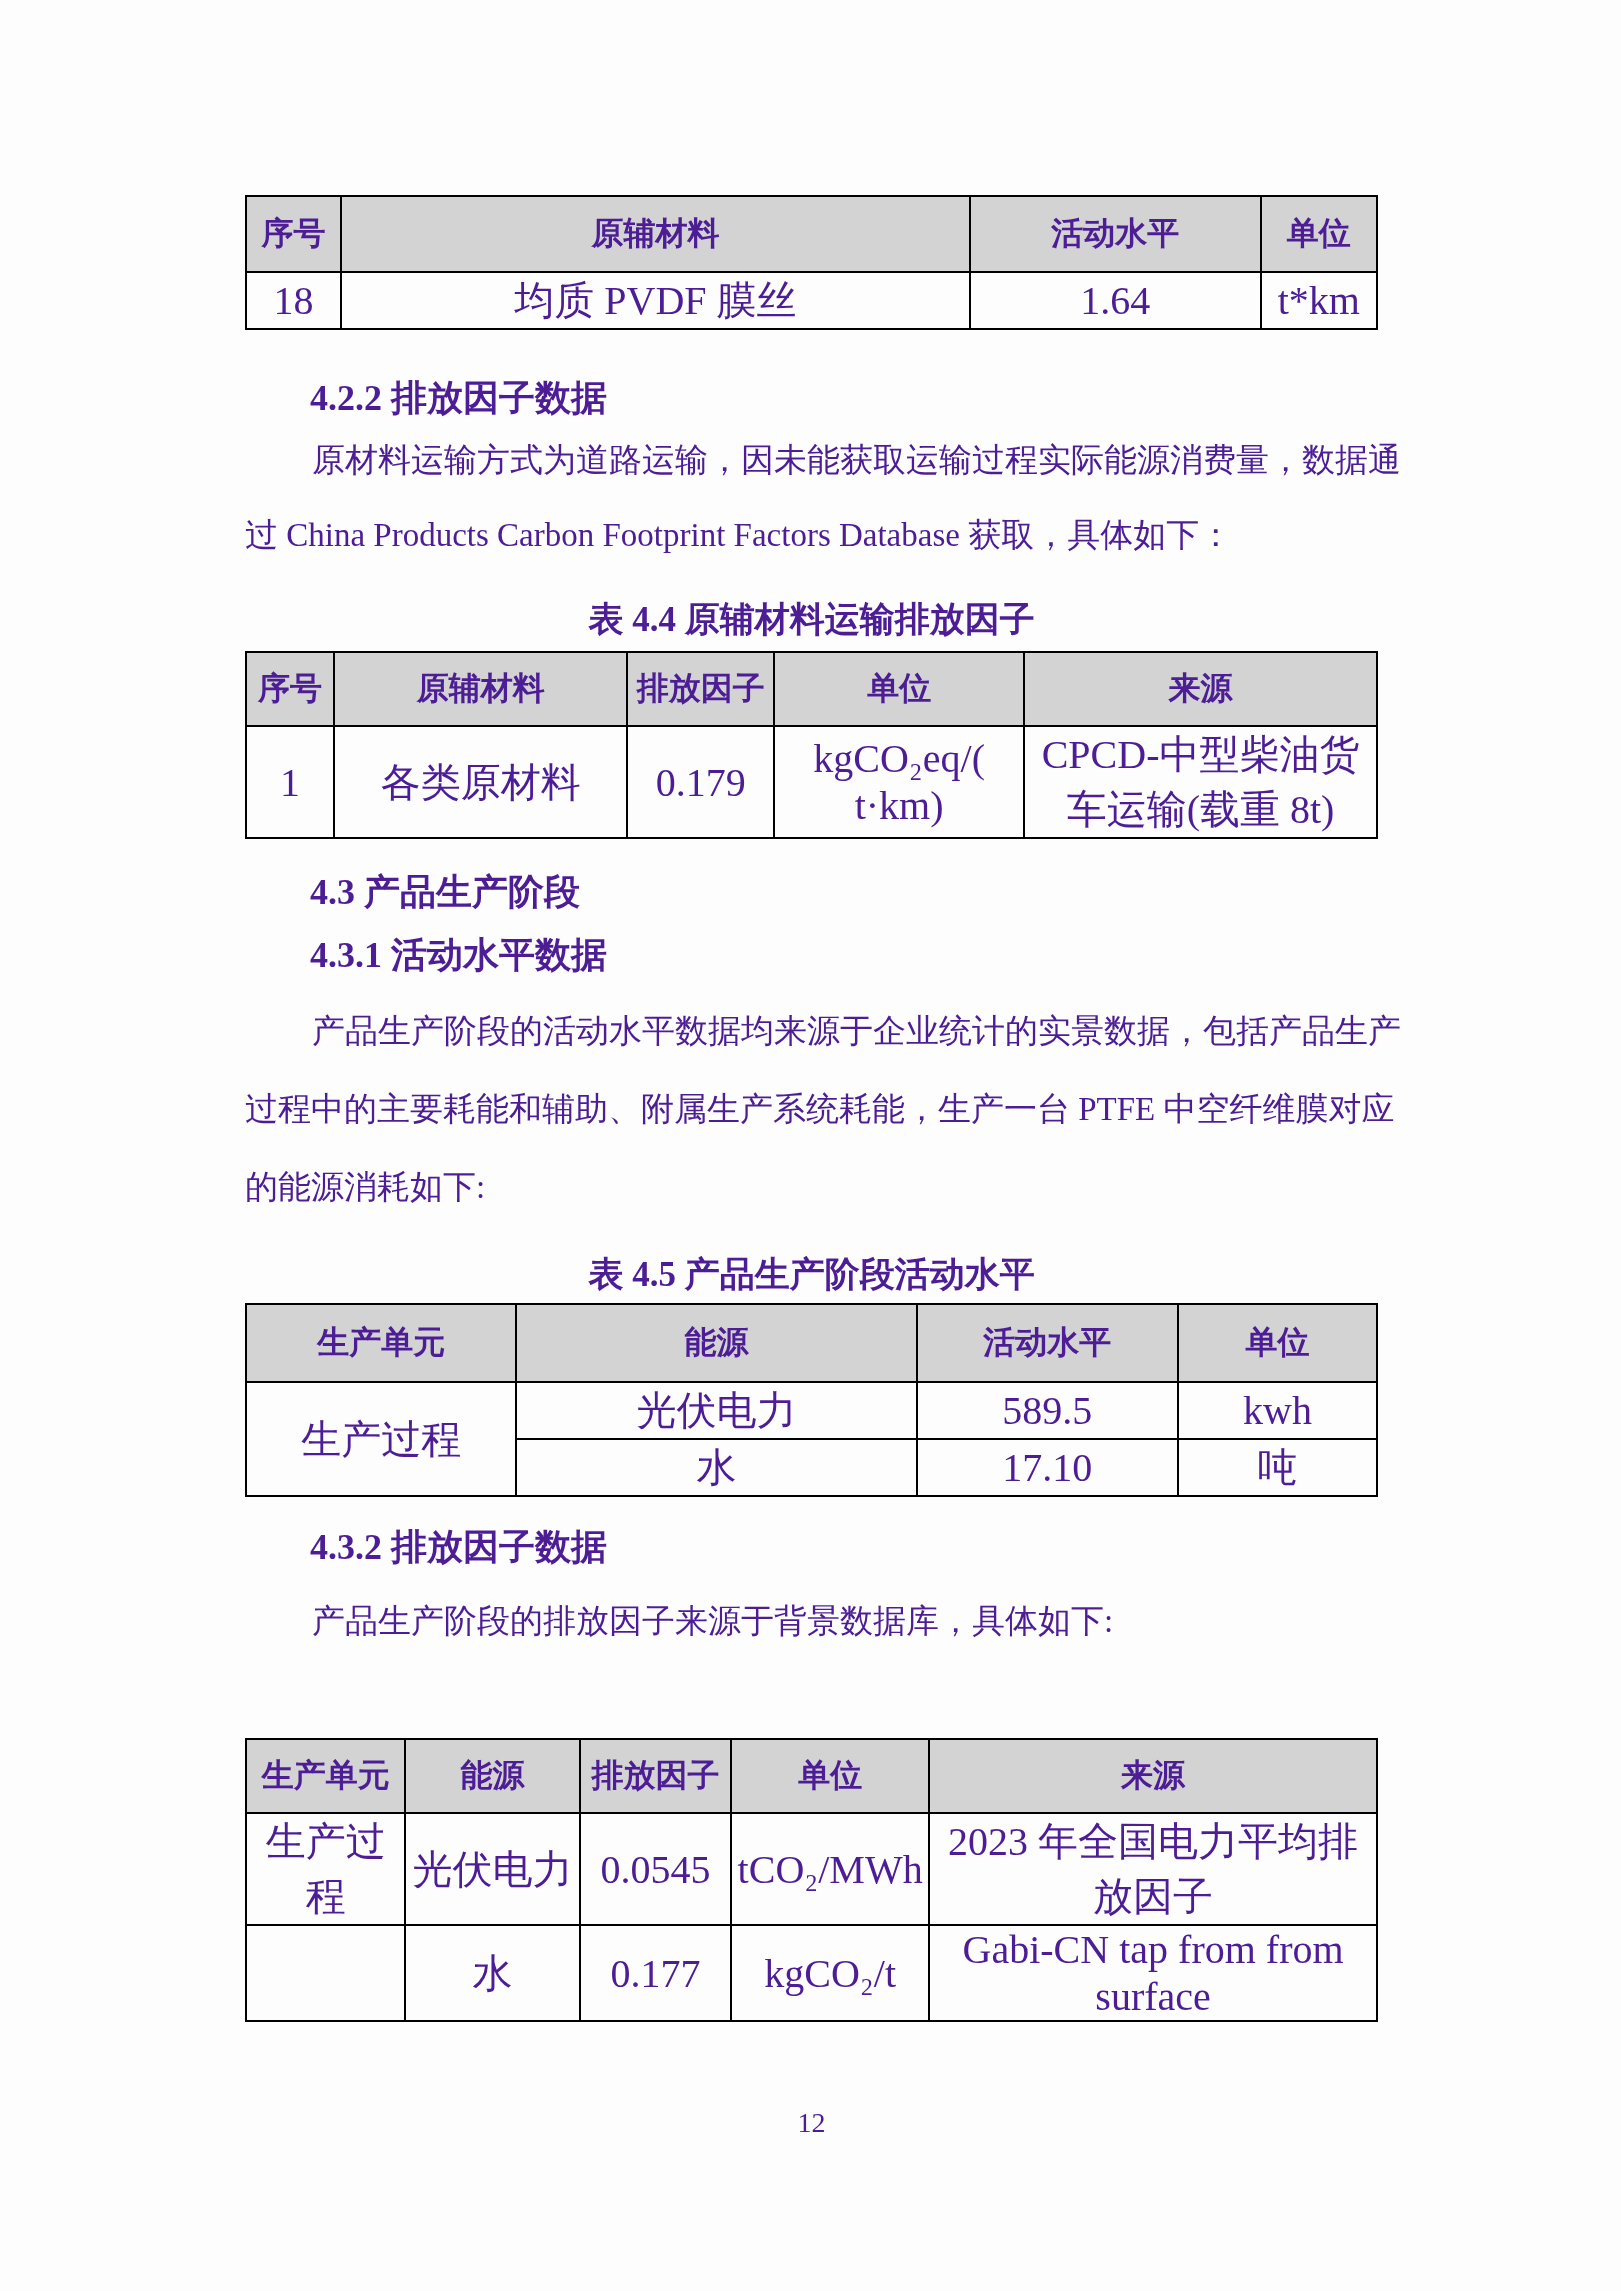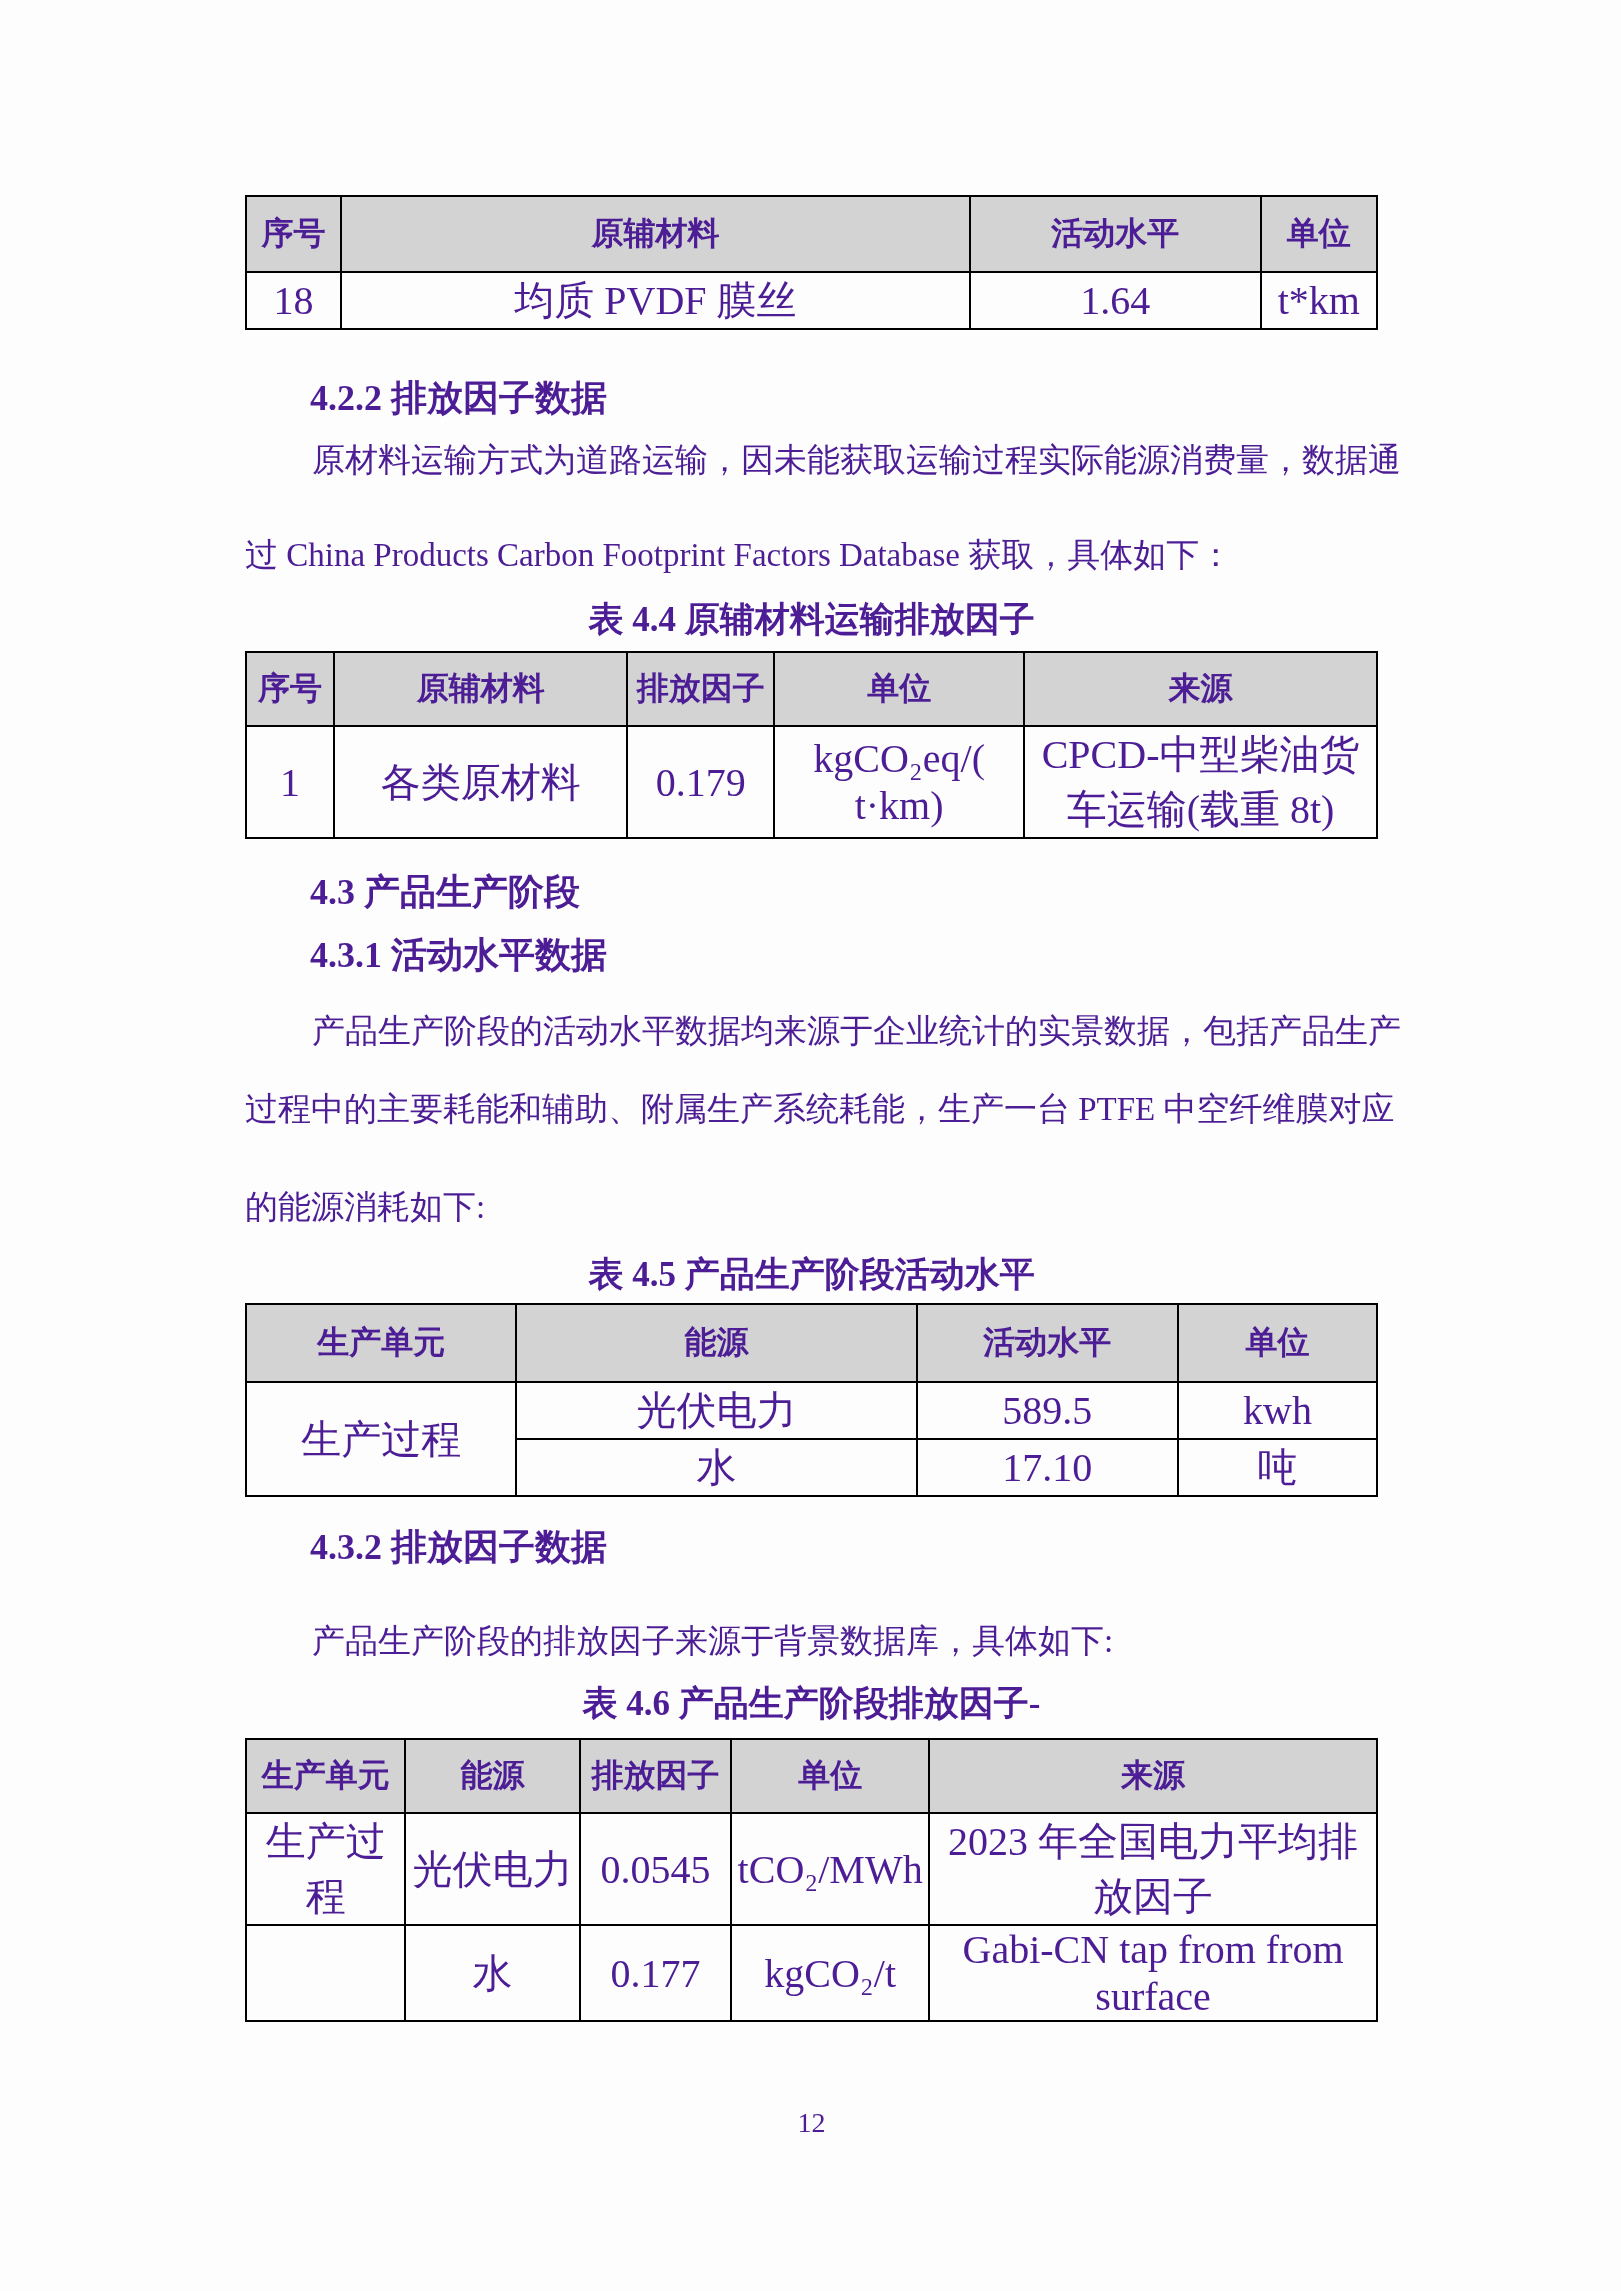--- a/index.html
+++ b/index.html
@@ -13,21 +13,21 @@
   
   .hd { position:absolute; left:310px; font-size:36px; font-weight:bold; white-space:nowrap; }
 
   
   .pline {
     position:absolute; left:245px; width:1133px; font-size:33px;
     text-align:justify; text-align-last:justify; height:43px; line-height:43px;
     white-space:nowrap;
   }
   .pline.indent { padding-left:67px; width:1066px; }
-  .pline.last { text-align:left; text-align-last:left;margin-top:20px; }
+  .pline.last { text-align:left; text-align-last:left; }
 
   
   .tcap {
     position:absolute; left:245px; width:1133px; text-align:center;
     font-size:35px; font-weight:bold;
   }
 
   
   table.tbl {
     position:absolute; left:245px; width:1133px;
@@ -153,21 +153,20 @@
         <td>17.10</td>
         <td>吨</td>
       </tr>
     </tbody>
   </table>
 
   <div class="hd" style="top:1523px">4.3.2 排放因子数据</div>
 
   <div class="pline indent last" style="top:1600px">产品生产阶段的排放因子来源于背景数据库，具体如下:</div>
 
-  <div class="tcap" style="top:1680px">表 4.6 产品生产阶段排放因子-</div>
   <table class="tbl t46" style="top:1738px">
     <colgroup>
         <col style="width:14.1%">
         <col style="width:15.4%">
         <col style="width:13.4%">
         <col style="width:17.5%">
         <col style="width:39.6%">
       </colgroup>
     <thead>
       <tr class="hrow">

